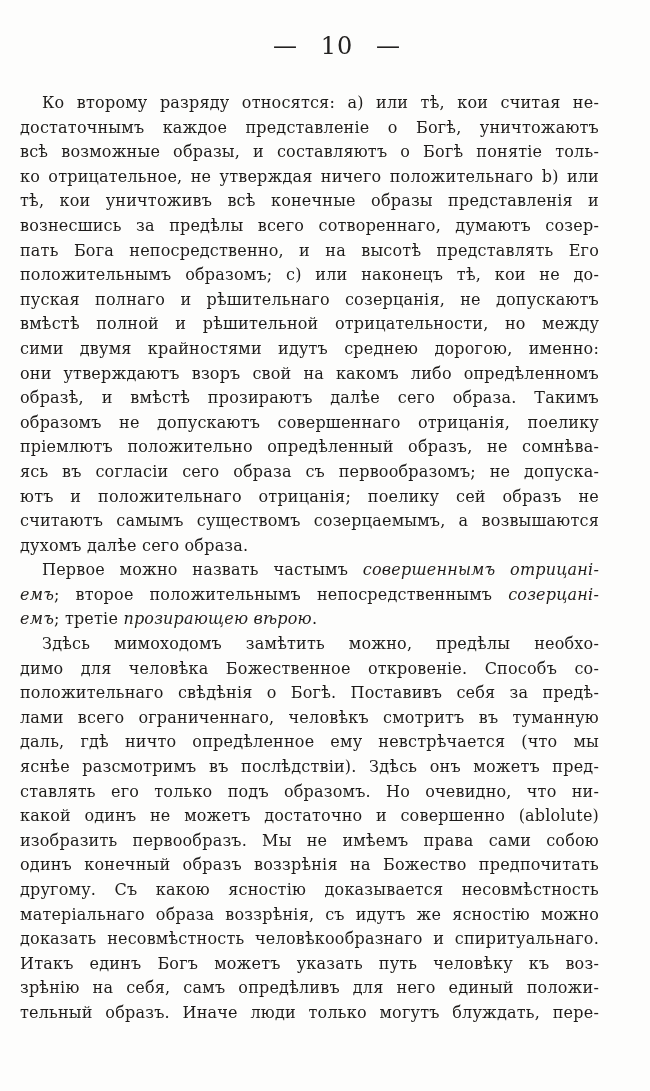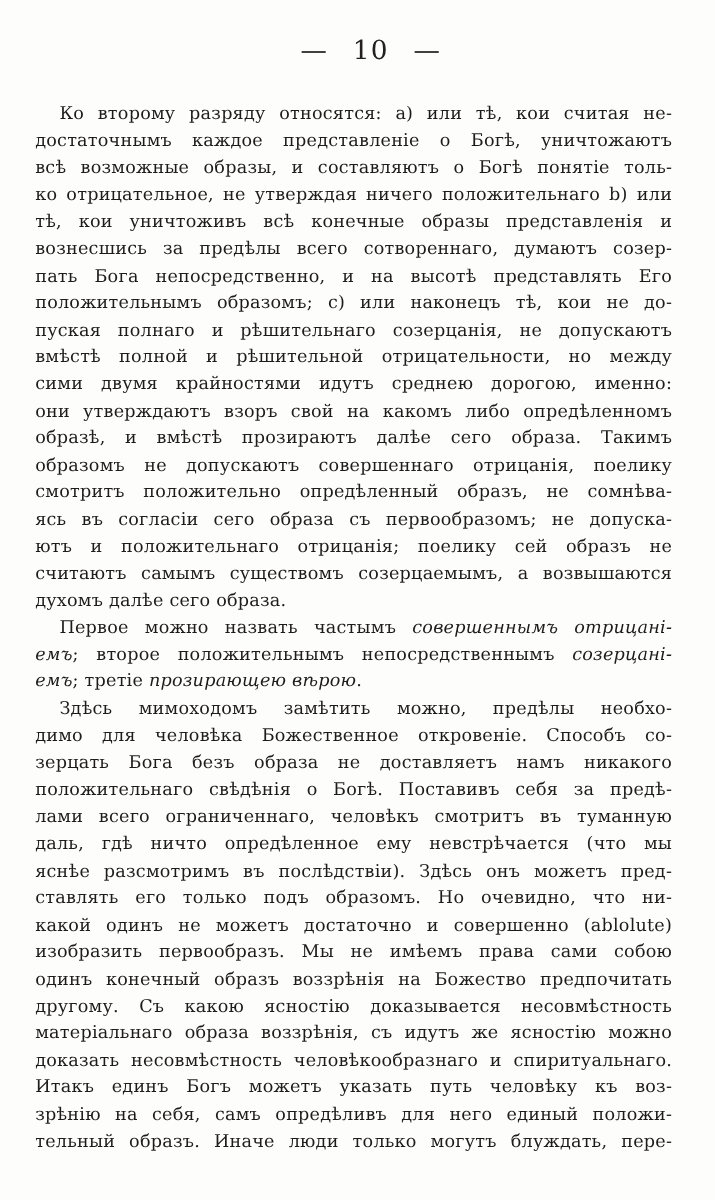--- a/index.html
+++ b/index.html
@@ -23,21 +23,21 @@
     width: 650px;
     text-align: center;
     font-size: 24px;
     letter-spacing: 1px;
     word-spacing: 14px;
     color: #232120;
   }
   .text-block {
     position: absolute;
     top: 91px;
-    left: 32px;
+    left: 20px;
     width: 579px;
   }
   .paragraph { margin: 0; padding: 0; }
   .line {
     height: 24.6px;
     line-height: 24.6px;
     font-size: 16px;
     text-align: justify;
     text-align-last: justify;
     overflow: hidden;
@@ -61,35 +61,34 @@
         <div class="line"><span>тѣ, кои уничтоживъ всѣ конечные образы представленія и</span></div>
         <div class="line"><span>вознесшись за предѣлы всего сотвореннаго, думаютъ созер-</span></div>
         <div class="line"><span>пать Бога непосредственно, и на высотѣ представлять Его</span></div>
         <div class="line"><span>положительнымъ образомъ; с) или наконецъ тѣ, кои не до-</span></div>
         <div class="line"><span>пуская полнаго и рѣшительнаго созерцанія, не допускаютъ</span></div>
         <div class="line"><span>вмѣстѣ полной и рѣшительной отрицательности, но между</span></div>
         <div class="line"><span>сими двумя крайностями идутъ среднею дорогою, именно:</span></div>
         <div class="line"><span>они утверждаютъ взоръ свой на какомъ либо опредѣленномъ</span></div>
         <div class="line"><span>образѣ, и вмѣстѣ прозираютъ далѣе сего образа. Такимъ</span></div>
         <div class="line"><span>образомъ не допускаютъ совершеннаго отрицанія, поелику</span></div>
-        <div class="line"><span>смотритъ положительно опредѣленный образъ, не сомнѣва-</span></div>
+        <div class="line"><span>пріемлютъ положительно опредѣленный образъ, не сомнѣва-</span></div>
         <div class="line"><span>ясь въ согласіи сего образа съ первообразомъ; не допуска-</span></div>
         <div class="line"><span>ютъ и положительнаго отрицанія; поелику сей образъ не</span></div>
         <div class="line"><span>считаютъ самымъ существомъ созерцаемымъ, а возвышаются</span></div>
         <div class="line para-end"><span>духомъ далѣе сего образа.</span></div>
       </div>
       <div class="paragraph">
         <div class="line indent"><span>Первое можно назвать частымъ </span><em>совершеннымъ отрицані-</em></div>
         <div class="line"><em>емъ</em><span>; второе положительнымъ непосредственнымъ </span><em>созерцані-</em></div>
         <div class="line para-end"><em>емъ</em><span>; третіе </span><em>прозирающею вѣрою</em><span>.</span></div>
       </div>
       <div class="paragraph">
         <div class="line indent"><span>Здѣсь мимоходомъ замѣтить можно, предѣлы необхо-</span></div>
         <div class="line"><span>димо для человѣка Божественное откровеніе. Способъ со-</span></div>
-        <div class="line"><span>зерцать Бога безъ образа не доставляетъ намъ никакого</span></div>
         <div class="line"><span>положительнаго свѣдѣнія о Богѣ. Поставивъ себя за предѣ-</span></div>
         <div class="line"><span>лами всего ограниченнаго, человѣкъ смотритъ въ туманную</span></div>
         <div class="line"><span>даль, гдѣ ничто опредѣленное ему невстрѣчается (что мы</span></div>
         <div class="line"><span>яснѣе разсмотримъ въ послѣдствіи). Здѣсь онъ можетъ пред-</span></div>
         <div class="line"><span>ставлять его только подъ образомъ. Но очевидно, что ни-</span></div>
         <div class="line"><span>какой одинъ не можетъ достаточно и совершенно (ablolute)</span></div>
         <div class="line"><span>изобразить первообразъ. Мы не имѣемъ права сами собою</span></div>
         <div class="line"><span>одинъ конечный образъ воззрѣнія на Божество предпочитать</span></div>
         <div class="line"><span>другому. Съ какою ясностію доказывается несовмѣстность</span></div>
         <div class="line"><span>матеріальнаго образа воззрѣнія, съ идутъ же ясностію можно</span></div>

